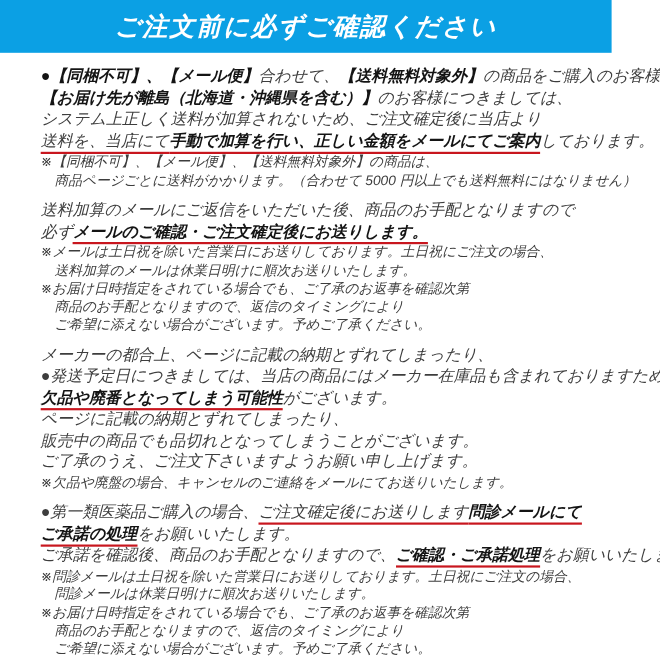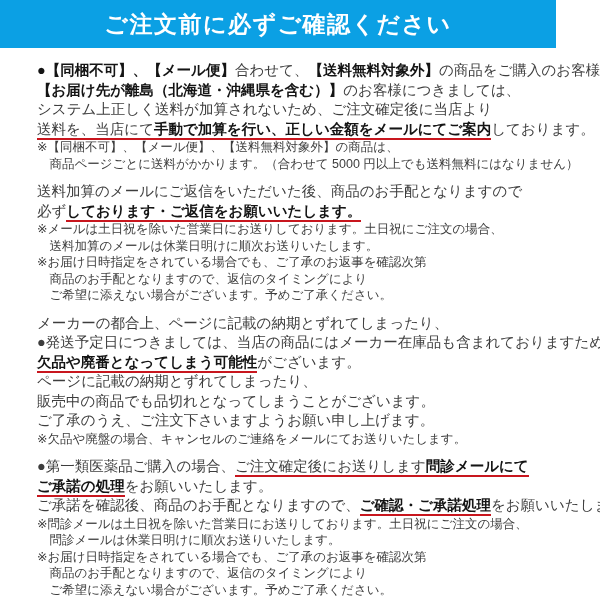--- a/index.html
+++ b/index.html
@@ -7,21 +7,21 @@
     --header-text:#ffffff;
     --text:#3d3d3d;
     --bold-text:#141414;
     --underline:#c8161e;
   }
   html,body{margin:0;padding:0;}
   body{
     width:600px;height:600px;overflow:hidden;background:#ffffff;
     font-family:"Liberation Sans","DejaVu Sans",sans-serif;
   }
-  .page{width:556px;height:600px;}
+  .page{width:556px;height:600px;font-style:italic;}
   .header{
     height:48px;background:var(--header-bg);
     display:flex;align-items:center;justify-content:center;
   }
   .header-title{
     color:var(--header-text);font-size:23px;font-weight:bold;letter-spacing:1.5px;
   }
   .content{padding:13px 18px 0 37px;}
   .section{margin-bottom:10px;}
   .line{color:var(--text);white-space:nowrap;}
@@ -41,21 +41,21 @@
       <section class="section">
         <div class="line body-line"><span class="b">●【同梱不可】、【メール便】</span><span class="">合わせて、</span><span class="b">【送料無料対象外】</span><span class="">の商品をご購入のお客様、</span></div>
         <div class="line body-line"><span class="b">【お届け先が離島（北海道・沖縄県を含む）】</span><span class="">のお客様につきましては、</span></div>
         <div class="line body-line"><span class="">システム上正しく送料が加算されないため、ご注文確定後に当店より</span></div>
         <div class="line body-line"><span class=" u">送料を、当店にて</span><span class="b u">手動で加算を行い、正しい金額をメールにてご案内</span><span class="">しております。</span></div>
         <div class="line note-line"><span class="">※【同梱不可】、【メール便】、【送料無料対象外】の商品は、</span></div>
         <div class="line note-line"><span class="">　商品ページごとに送料がかかります。（合わせて 5000 円以上でも送料無料にはなりません）</span></div>
       </section>
       <section class="section">
         <div class="line body-line"><span class="">送料加算のメールにご返信をいただいた後、商品のお手配となりますので</span></div>
-        <div class="line body-line"><span class="">必ず</span><span class="b u">しております・ご返信をお願いいたします。</span></div>
+        <div class="line body-line"><span class="">必ず</span><span class="b u">メールのご確認・ご注文確定後にお送りします。</span></div>
         <div class="line note-line"><span class="">※メールは土日祝を除いた営業日にお送りしております。土日祝にご注文の場合、</span></div>
         <div class="line note-line"><span class="">　送料加算のメールは休業日明けに順次お送りいたします。</span></div>
         <div class="line note-line"><span class="">※お届け日時指定をされている場合でも、ご了承のお返事を確認次第</span></div>
         <div class="line note-line"><span class="">　商品のお手配となりますので、返信のタイミングにより</span></div>
         <div class="line note-line"><span class="">　ご希望に添えない場合がございます。予めご了承ください。</span></div>
       </section>
       <section class="section">
         <div class="line body-line"><span class="">メーカーの都合上、ページに記載の納期とずれてしまったり、</span></div>
         <div class="line body-line"><span class="">●発送予定日につきましては、当店の商品にはメーカー在庫品も含まれておりますため</span></div>
         <div class="line body-line"><span class="b u">欠品や廃番となってしまう可能性</span><span class="">がございます。</span></div>

